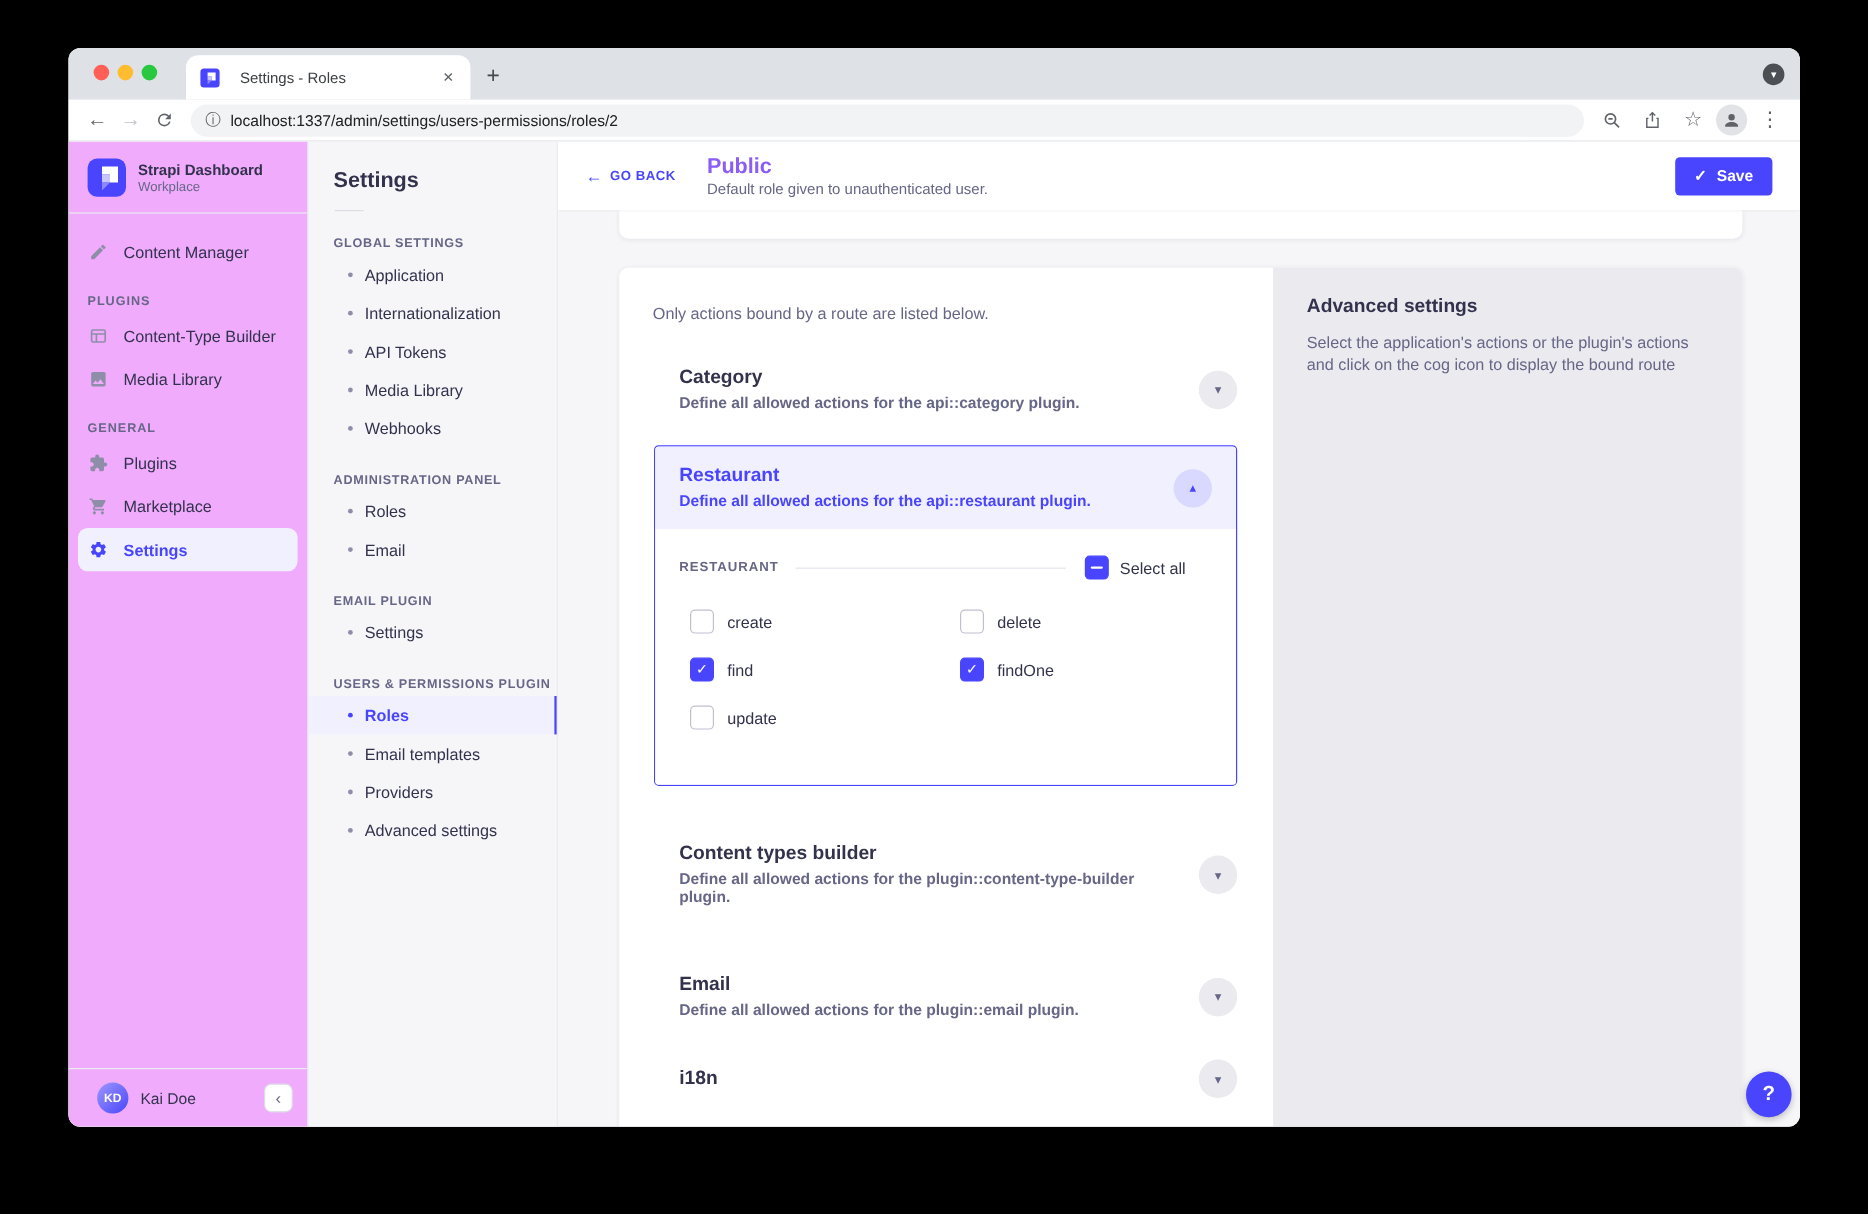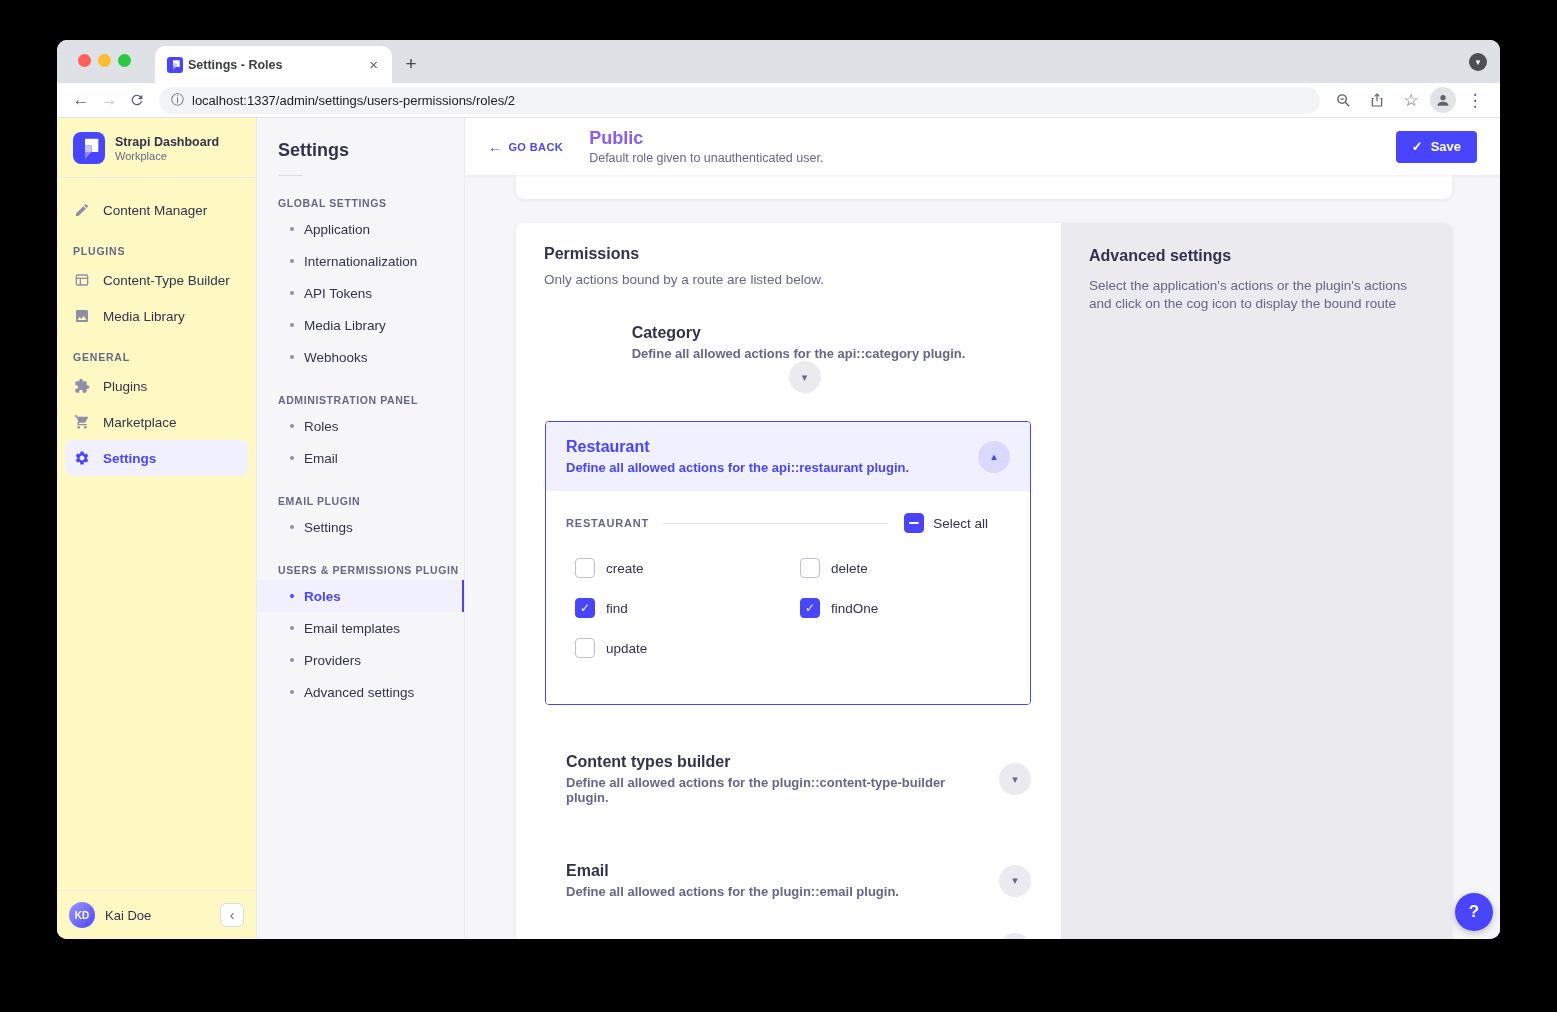--- a/index.html
+++ b/index.html
@@ -11,21 +11,21 @@
 
   
   .tabstrip { height:43px; background:#dee1e6; position:relative; flex:none; }
   .traffic { position:absolute; left:21px; top:14px; display:flex; gap:7px; }
   .light { width:13px; height:13px; border-radius:50%; }
   .light.red{ background:#ff5f57;} .light.yellow{ background:#febc2e;} .light.green{ background:#28c840;}
   .tab { position:absolute; left:98px; top:6px; width:237px; height:37px; background:#fff;
     border-radius:10px 10px 0 0; display:flex; align-items:center; padding:0 10px 0 12px; }
   .favicon { width:16px; height:16px; border-radius:3px; background:#4945ff; flex:none; position:relative; }
   .favicon svg, .brand-logo svg { position:absolute; inset:0; }
-  .tab-title { flex:1; font-size:12.5px; color:#3c4043; margin-left:5px; white-space:nowrap; overflow:hidden;font-weight:bold; }
+  .tab-title { flex:1; font-size:12.5px; color:#3c4043; margin-left:17px; white-space:nowrap; overflow:hidden; }
   .tab-close { font-size:15px; color:#5f6368; padding:0 4px; cursor:default; }
   .newtab { position:absolute; left:341px; top:11px; width:26px; height:26px; border-radius:50%;
     display:flex; align-items:center; justify-content:center; font-size:19px; color:#45494d; }
   .tabsearch { position:absolute; right:13px; top:13px; width:18px; height:18px; border-radius:50%;
     background:#4c5055; color:#fff; font-size:9px; display:flex; align-items:center; justify-content:center; }
 
   .toolbar { height:35px; background:#fff; border-bottom:1px solid #e1e3e6; display:flex;
     align-items:center; padding:0 10px; flex:none; }
   .navbtn { width:28px; height:28px; display:flex; align-items:center; justify-content:center;
     font-size:17px; color:#5f6368; flex:none; }
@@ -36,36 +36,36 @@
   .url-text { font-size:13px; color:#202124; white-space:nowrap; }
   .tool-icons { display:flex; align-items:center; gap:4px; flex:none; }
   .tool-icons .navbtn { width:30px; }
   .avatar-chrome { width:26px; height:26px; border-radius:50%; background:#e1e3e6;
     display:flex; align-items:center; justify-content:center; }
 
   
   .app { flex:1; display:flex; overflow:hidden; background:#f6f6f9; }
 
   
-  .sidebar { width:200px; background:#fef9c3; border-right:1px solid #eaeaef; display:flex;
+  .sidebar { width:200px; background:#f0abfc; border-right:1px solid #eaeaef; display:flex;
     flex-direction:column; flex:none; }
   .brand { display:flex; align-items:center; gap:10px; padding:14px 12px 13px 16px;
     border-bottom:1px solid #eaeaef; }
   .brand-logo { width:32px; height:32px; border-radius:8px; background:#4945ff; position:relative; flex:none; }
   .brand-name { font-size:12.5px; font-weight:bold; color:#32324d; }
   .brand-sub { font-size:11px; color:#666687; margin-top:1px; }
   .side-list { padding:14px 8px 0; }
   .side-item { display:flex; align-items:center; gap:12px; padding:9px 8px; border-radius:8px;
     font-size:13.5px; color:#32324d; }
   .side-item .sicon { width:18px; height:18px; flex:none; display:flex; align-items:center; justify-content:center; }
   .side-item.active { background:#f0f0ff; color:#4945ff; font-weight:bold; }
   .side-section { font-size:10.5px; font-weight:bold; letter-spacing:.8px; color:#666687;
     margin:17px 8px 5px; }
   .side-bottom { margin-top:auto; border-top:1px solid #eaeaef; display:flex; align-items:center;
-    padding:11px 12px 11px 12px; gap:10px; }
+    padding:11px 12px 11px 24px; gap:10px; }
   .kd-avatar { width:26px; height:26px; border-radius:50%;
     background:linear-gradient(135deg,#9d97ff 0%,#4945ff 100%); color:#fff; font-size:10px;
     font-weight:bold; display:flex; align-items:center; justify-content:center; flex:none; }
   .kd-name { font-size:13px; color:#32324d; flex:1; }
   .collapse-btn { width:24px; height:24px; border:1px solid #dcdce4; border-radius:6px; background:#fff;
     color:#666687; font-size:14px; display:flex; align-items:center; justify-content:center; }
 
   
   .subnav { width:208px; background:#f6f6f9; border-right:1px solid #eaeaef; flex:none; overflow:hidden; }
   .subnav-title { font-size:18px; font-weight:bold; color:#32324d; margin:22px 0 0 21px; }
@@ -105,21 +105,21 @@
   .perm-title { font-size:16px; font-weight:bold; color:#32324d; }
   .perm-sub { font-size:13.5px; color:#666687; margin-top:9px; }
 
   .acc-row { display:flex; align-items:center; padding:0 30px 0 22px; }
   .acc-texts { flex:1; min-width:0; }
   .acc-title { font-size:16px; font-weight:bold; color:#32324d; }
   .acc-desc { font-size:13px; color:#666687; margin-top:4px;font-weight:bold; }
   .circle-btn { width:32px; height:32px; border-radius:50%; background:#eaeaef; color:#666687;
     font-size:11px; display:flex; align-items:center; justify-content:center; flex:none; margin-left:12px; }
 
-  .acc-category { margin-top:37px;flex-direction:column; }
+  .acc-category { margin-top:37px; }
   .acc-ctb { margin-top:48px; }
   .acc-email { margin-top:57px; }
   .acc-i18n { margin-top:34px; }
 
   .restaurant-box { margin:28px 30px 0 1px; border:1px solid #4945ff; border-radius:4px;
     overflow:hidden; background:#fff; }
   .restaurant-head { background:#f0f0ff; padding:16px 20px; display:flex; align-items:center; }
   .restaurant-head .acc-title { color:#4945ff; }
   .restaurant-head .acc-desc { color:#4945ff; }
   .restaurant-head .circle-btn { background:#d9d8ff; color:#4945ff; }
@@ -374,21 +374,20 @@
           <span>Save</span>
         </button>
       </div>
 
       <div class="main-body">
         <div class="card-fragment"></div>
 
         <div class="panels">
 
           <div class="perm-panel">
-            <div class="perm-title">Permissions</div>
             <div class="perm-sub">Only actions bound by a route are listed below.</div>
 
             <div class="acc-row acc-category">
               <div class="acc-texts">
                 <div class="acc-title">Category</div>
                 <div class="acc-desc">Define all allowed actions for the api::category plugin.</div>
               </div>
               <div class="circle-btn">
                   <span>▾</span>
                 </div>

